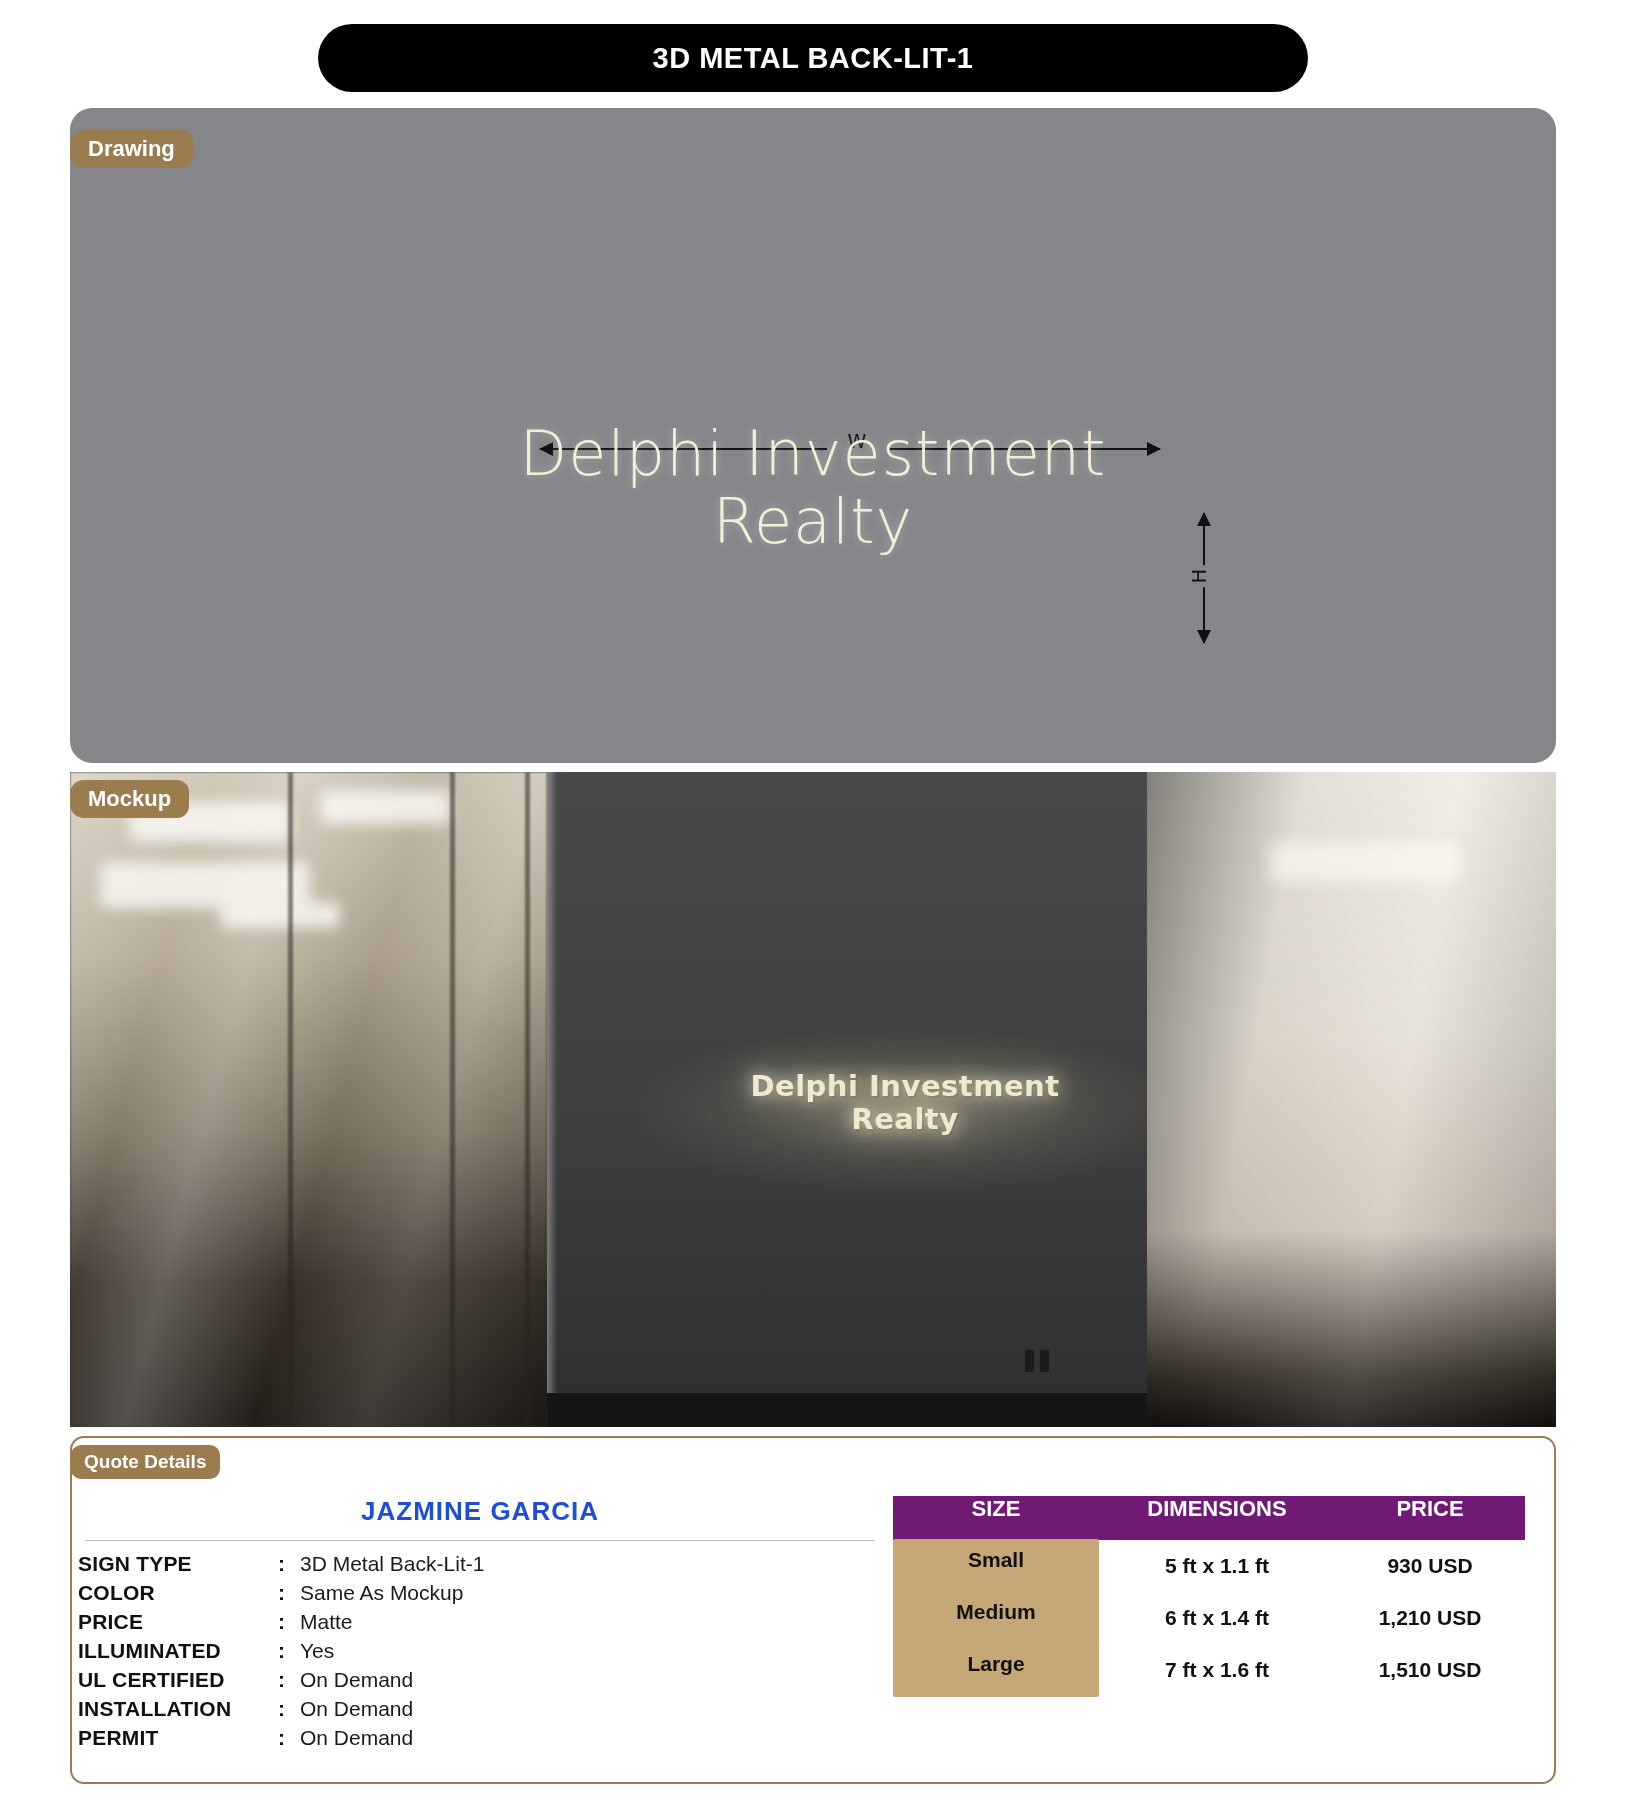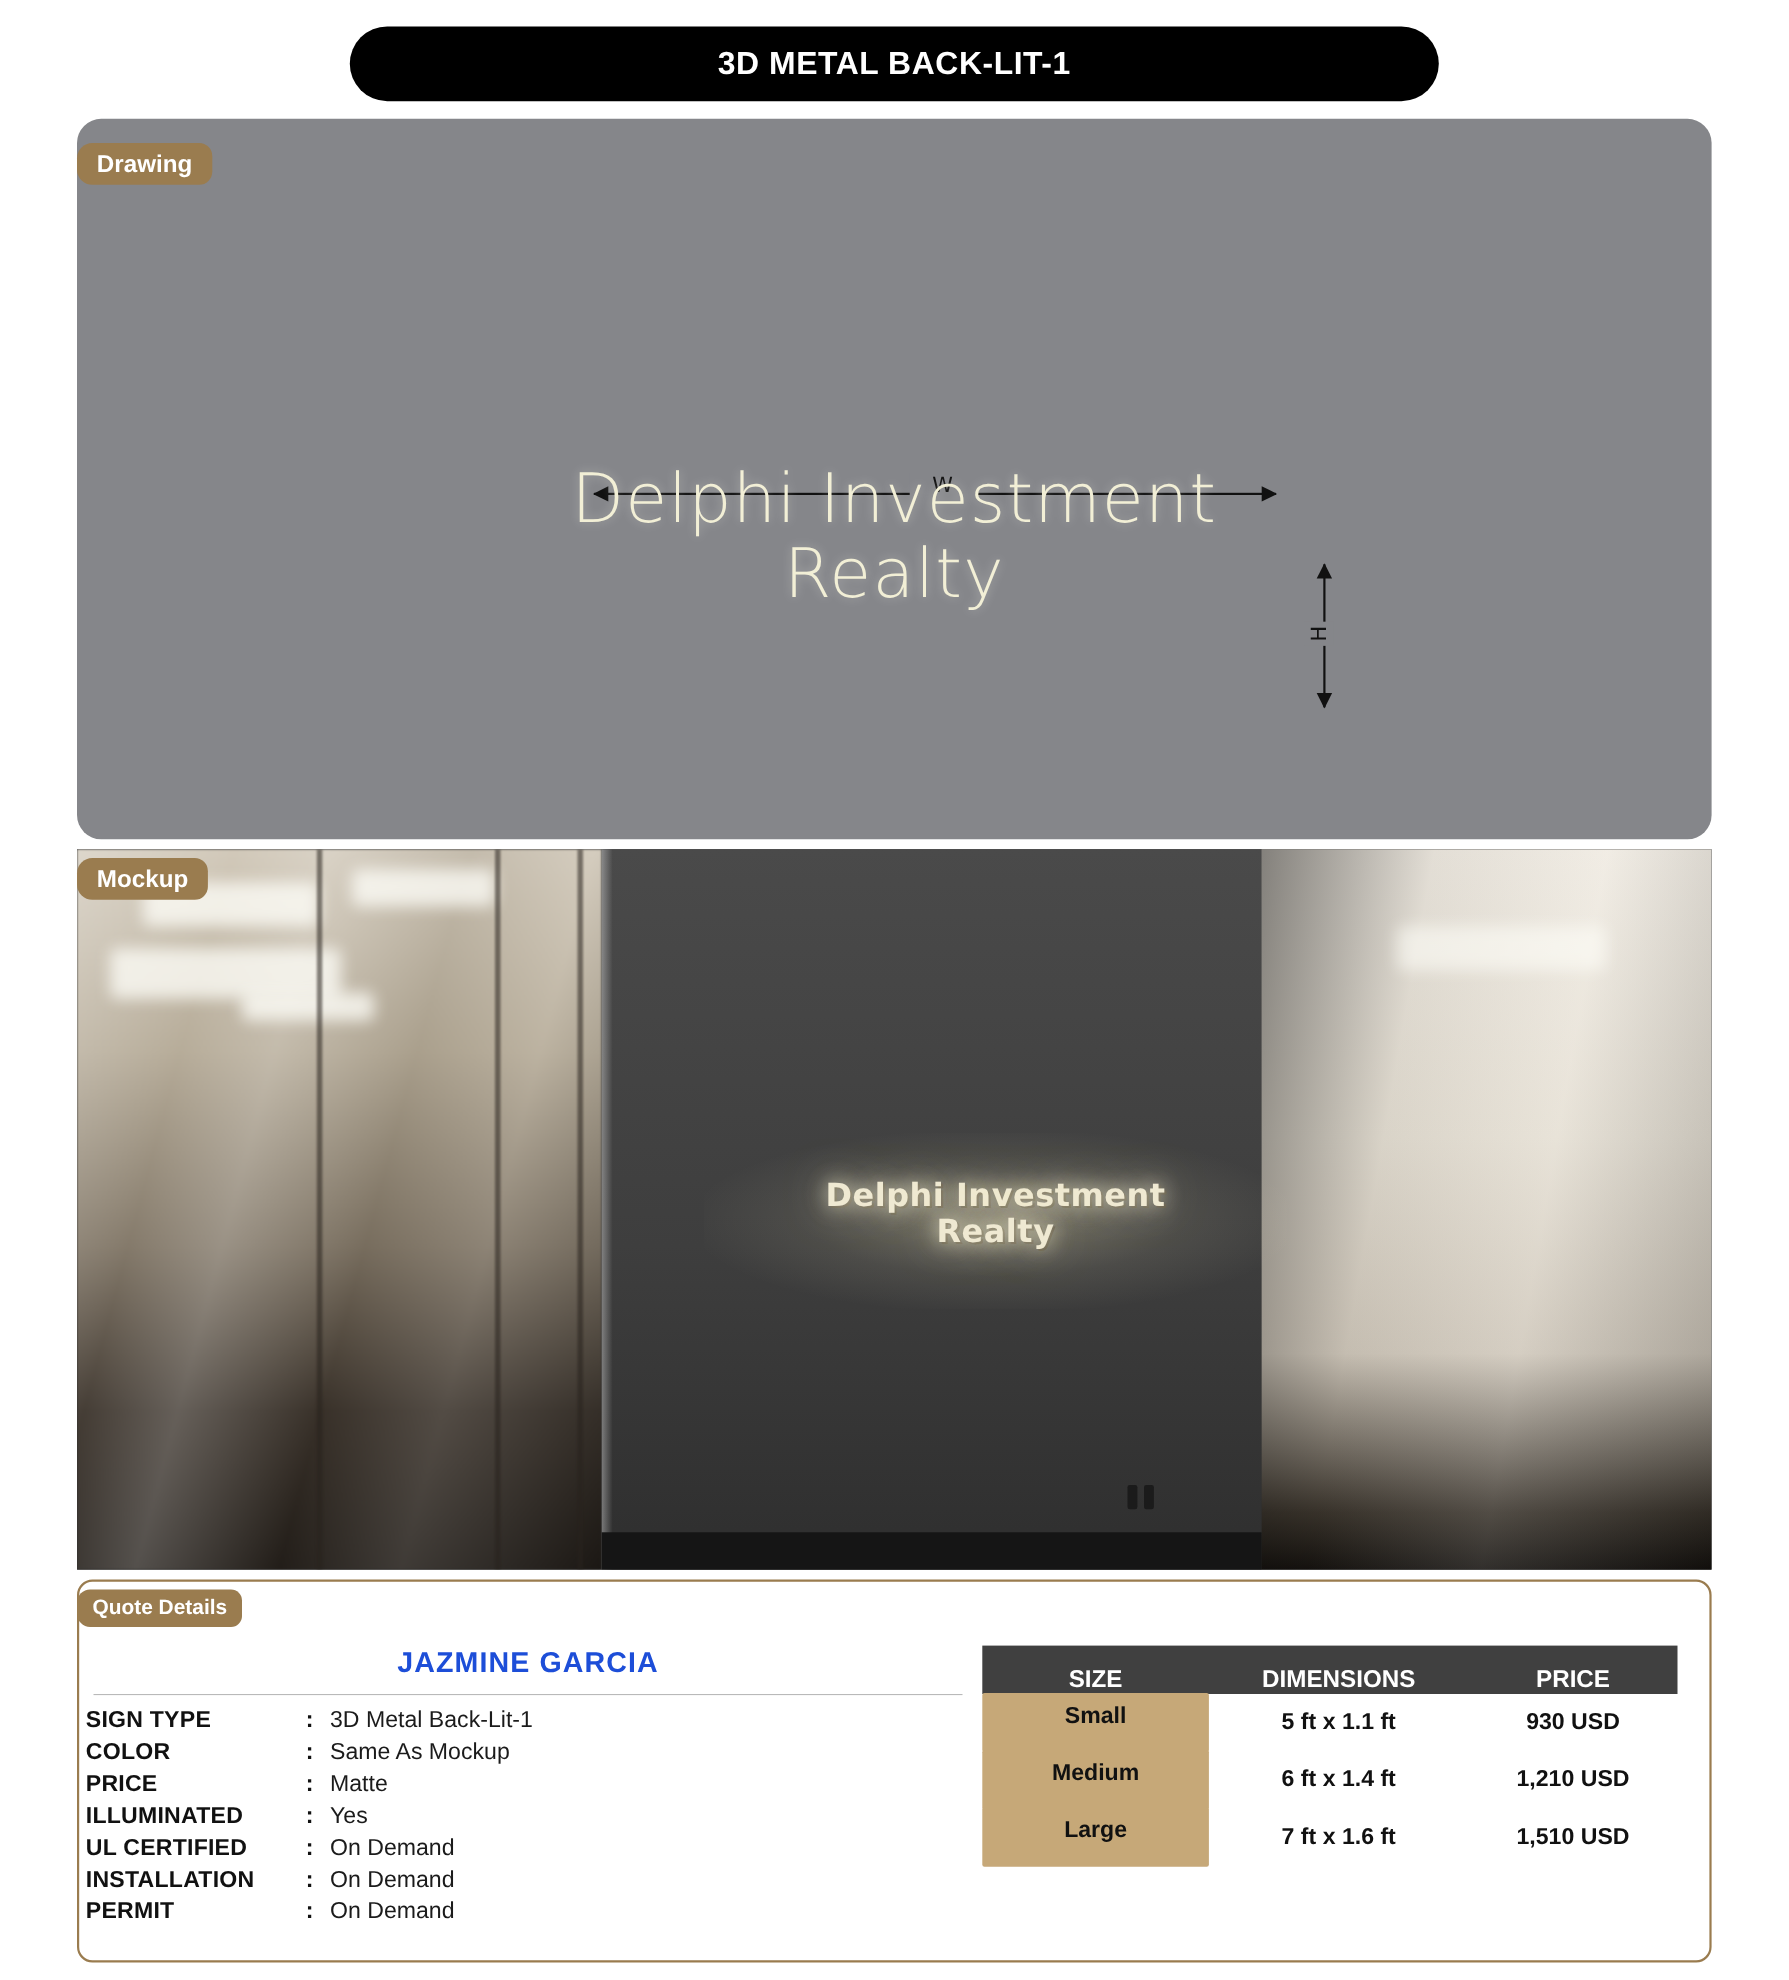--- a/index.html
+++ b/index.html
@@ -320,23 +320,23 @@
 
   
   .price-table {
     position: absolute;
     left: 893px;
     top: 1496px;
     width: 632px;
   }
   .pt-head {
     display: flex;
-    background: #404040;
+    background: #701a75;
     height: 44px;
-    align-items: flex-end;
+    align-items: flex-start;
     color: #ffffff;
     font-weight: bold;
     font-size: 22px;
   }
   .pt-row {
     display: flex;
     height: 52px;
     align-items: center;
     font-size: 21px;
     font-weight: bold;

